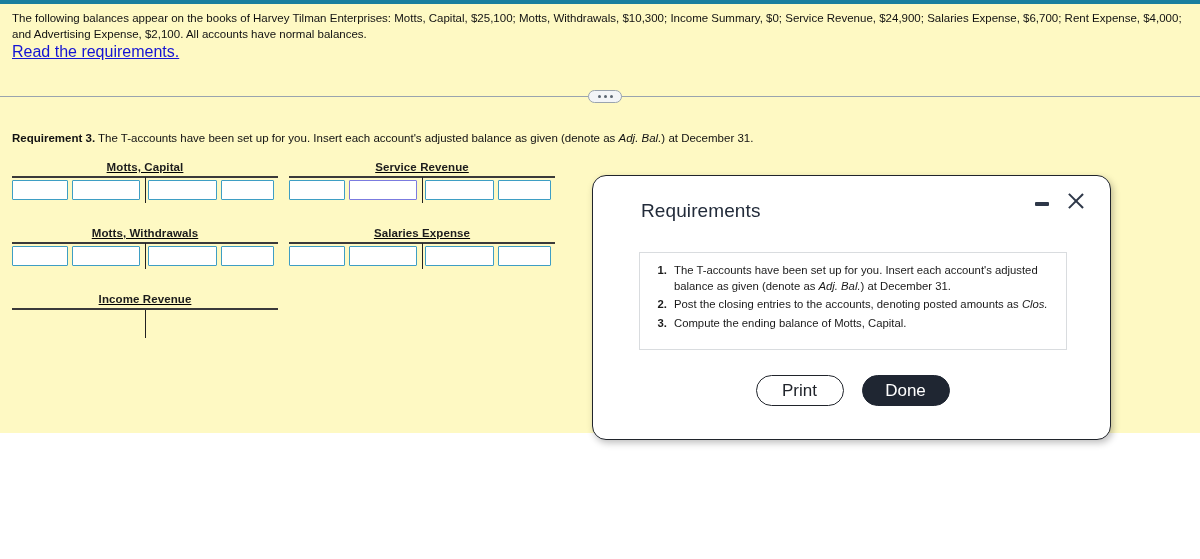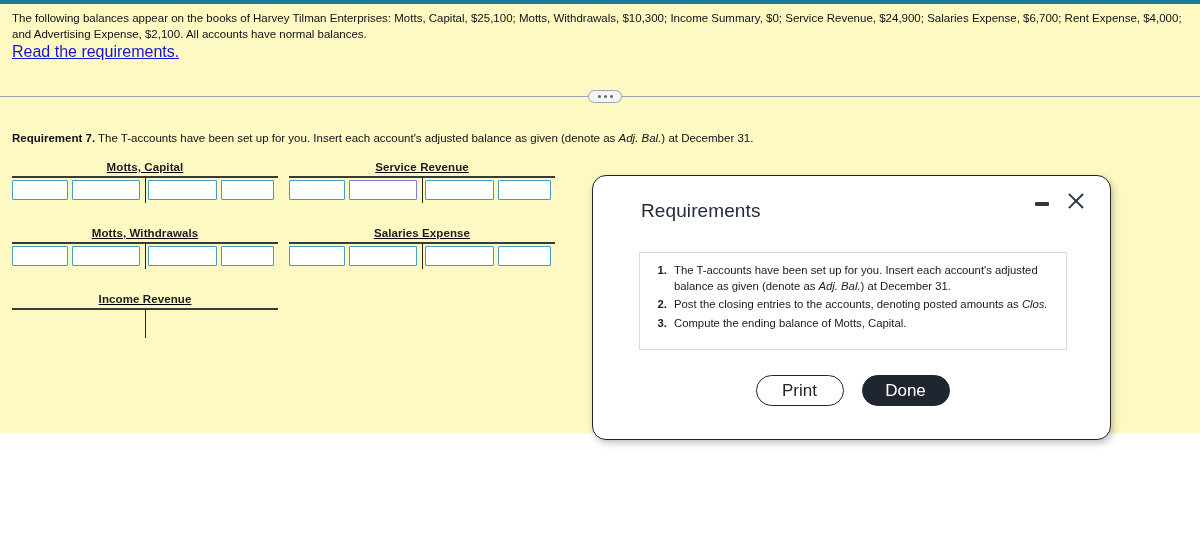--- a/index.html
+++ b/index.html
@@ -167,21 +167,21 @@
   <div class="divider-wrap">
     <div class="divider-line"></div>
   </div>
   <div class="ellipsis-pill">
     <i></i>
     <i></i>
     <i></i>
   </div>
 
   <div class="requirement-line">
-    <b>Requirement 7.</b><span> The T-accounts have been set up for you. Insert each account's adjusted balance as given (denote as </span><i>Adj. Bal.</i><span>) at December 31.</span>
+    <b>Requirement 3.</b><span> The T-accounts have been set up for you. Insert each account's adjusted balance as given (denote as </span><i>Adj. Bal.</i><span>) at December 31.</span>
   </div>
 
   <div class="taccount" style="left:12px; top:160px;">
     <div class="ta-title">Motts, Capital</div>
     <div class="ta-rule"></div>
     <div class="ta-row">
       <div class="ta-cell w1"></div>
       <div class="ta-cell w2"></div>
       <div class="ta-vline"></div>
       <div class="ta-cell w3"></div>

